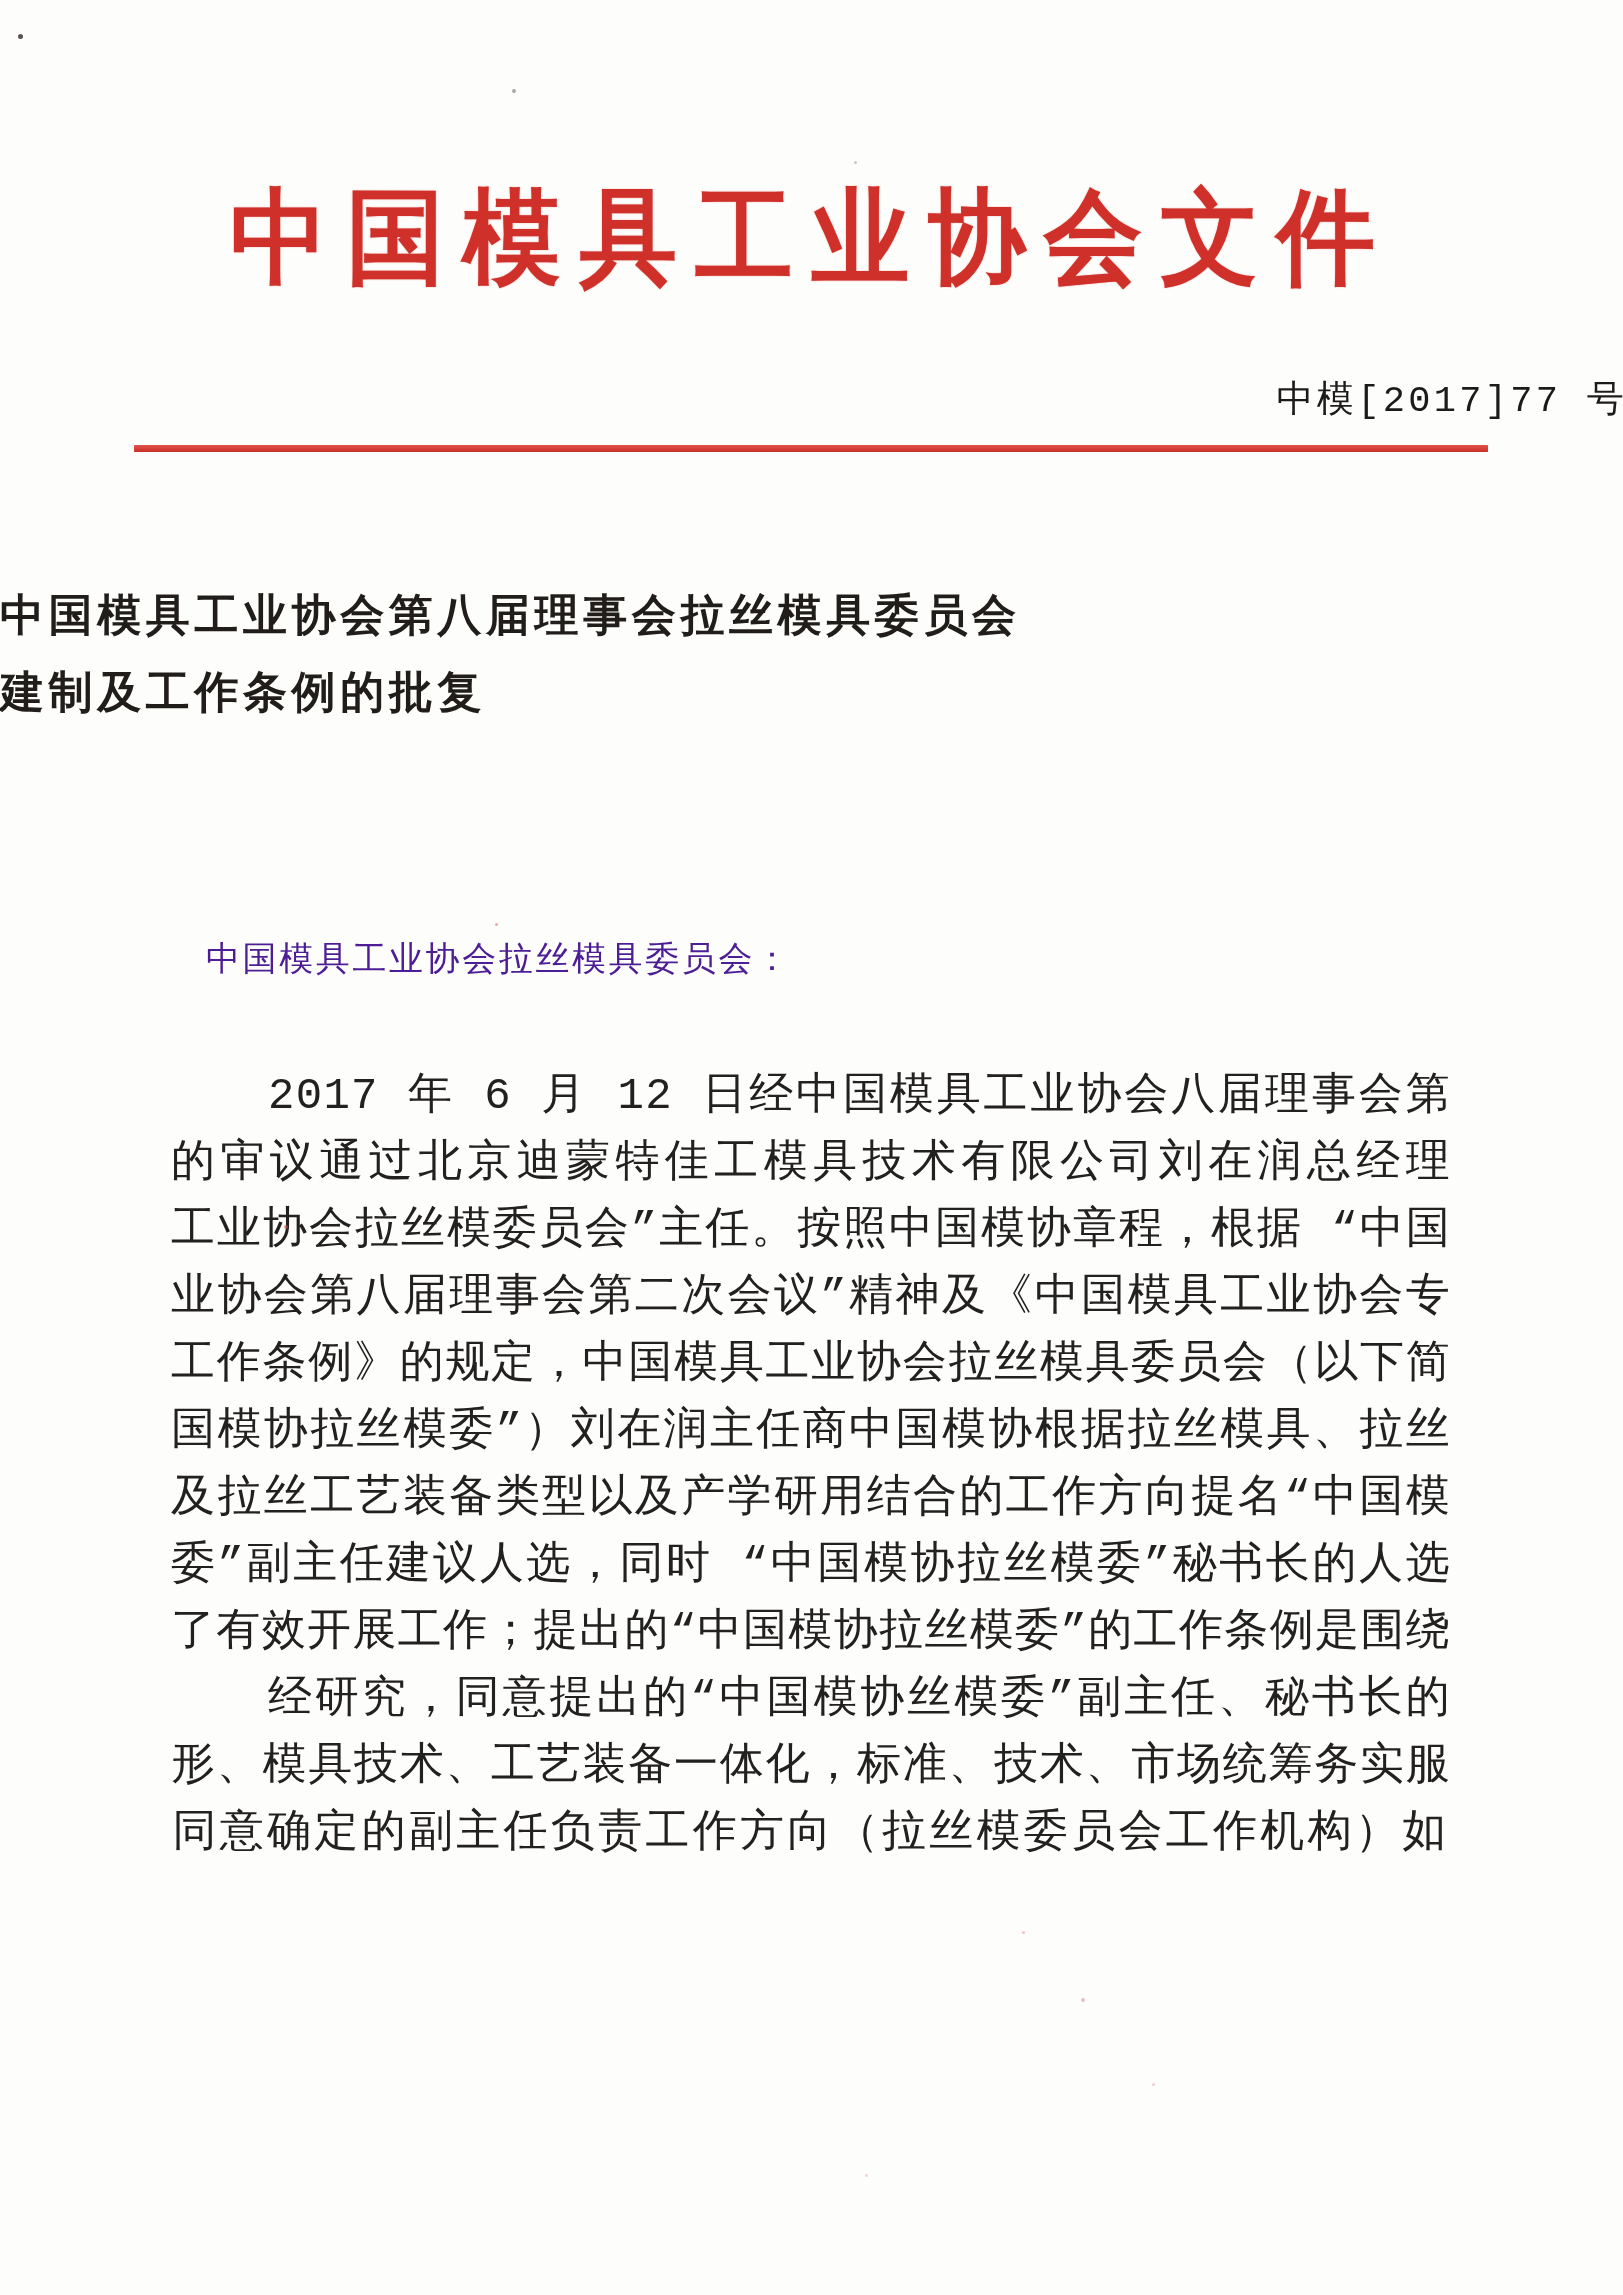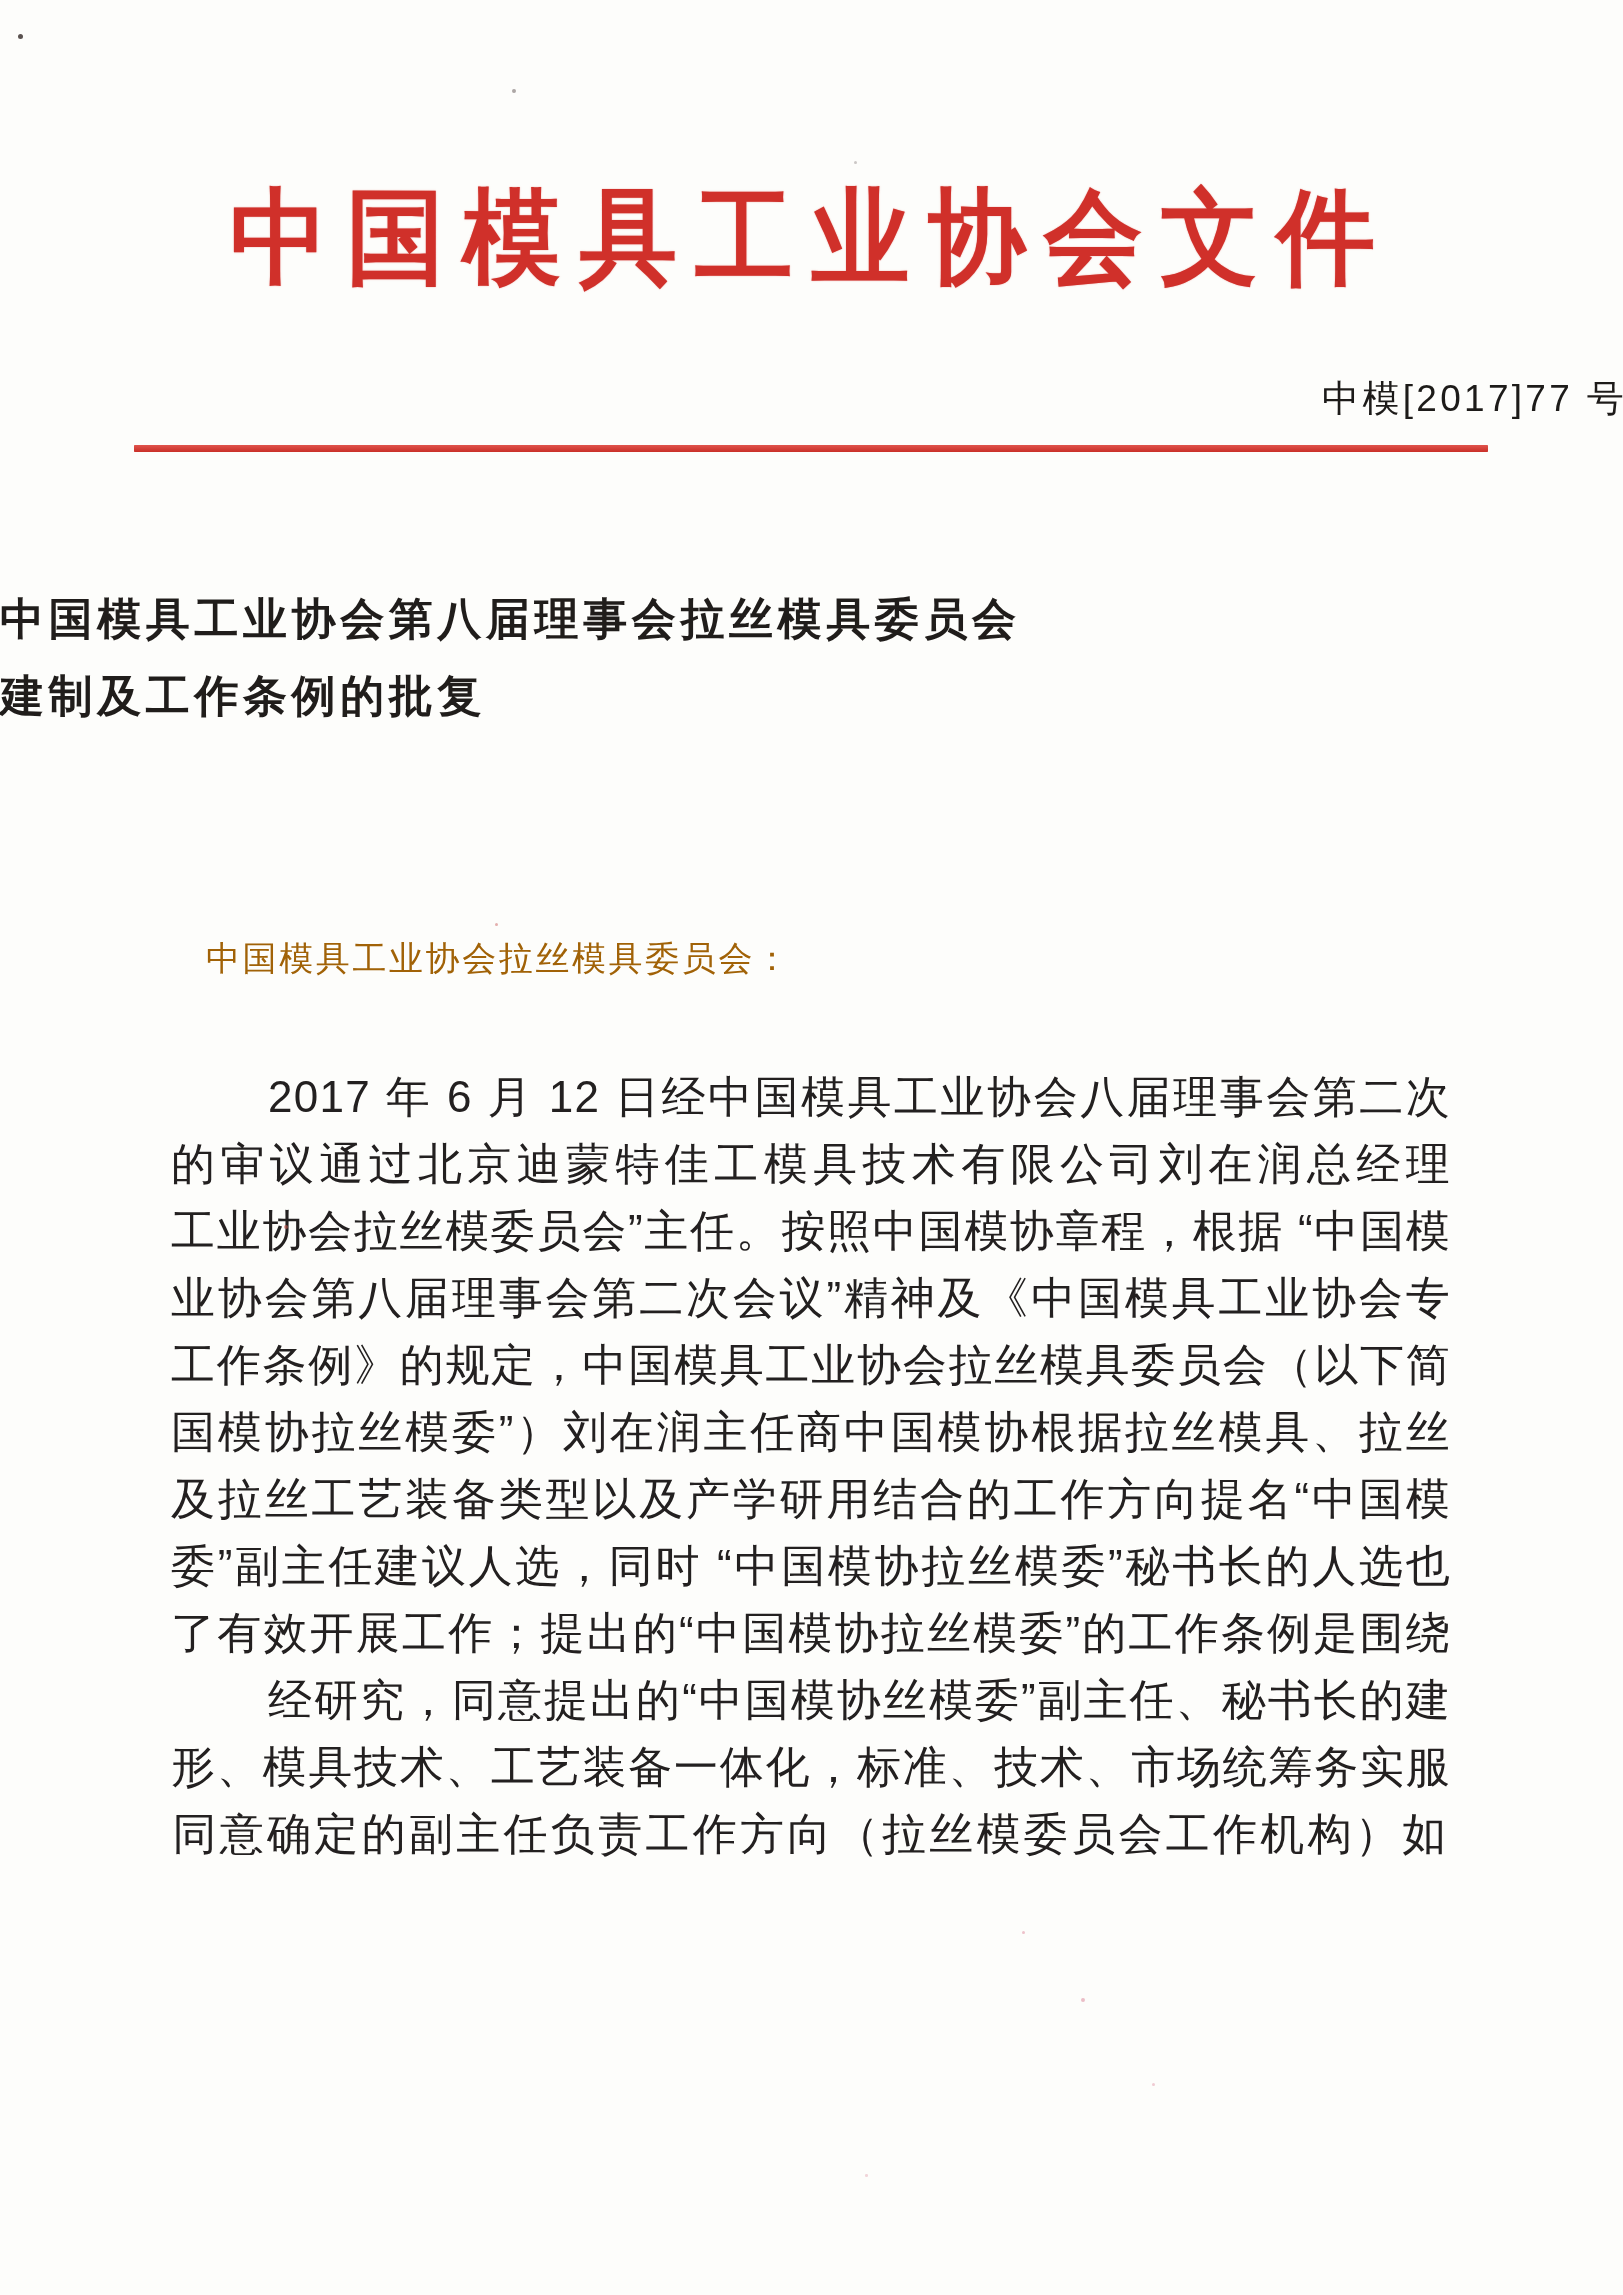--- a/index.html
+++ b/index.html
@@ -1,21 +1,21 @@
 <!DOCTYPE html>
 <html style="font-size:10.5px"><head>
 <meta charset="utf-8">
 <style>
   html, body { margin: 0; padding: 0; background: #ffffff; }
   .page {
     position: relative;
     width: 1623px;
     height: 2295px;
     background: #fdfdfb;
-    font-family: Liberation Sans, sans-serif;
+    font-family: Liberation Mono, monospace;
     color: #242120;
     overflow: hidden;
   }
 
   
   .letterhead {
     position: absolute;
     top: 169px; left: 0; width: 100%;
     text-align: center;
     font-size: 98px;
@@ -57,21 +57,21 @@
     color: #201d1b;
   }
   .doc-title .t-line { line-height: 77px; white-space: nowrap; }
 
   
   .salutation {
     position: absolute;
     top: 936px; left: 206px;
     font-size: 34px;
     letter-spacing: 2.6px;
-    color: #a16207;
+    color: #4c1d95;
     white-space: nowrap;
   }
 
   
   .body-block {
     position: absolute;
     top: 1063px; left: 171px;
     width: 1280px;
     font-size: 44px;
     color: #232020;

